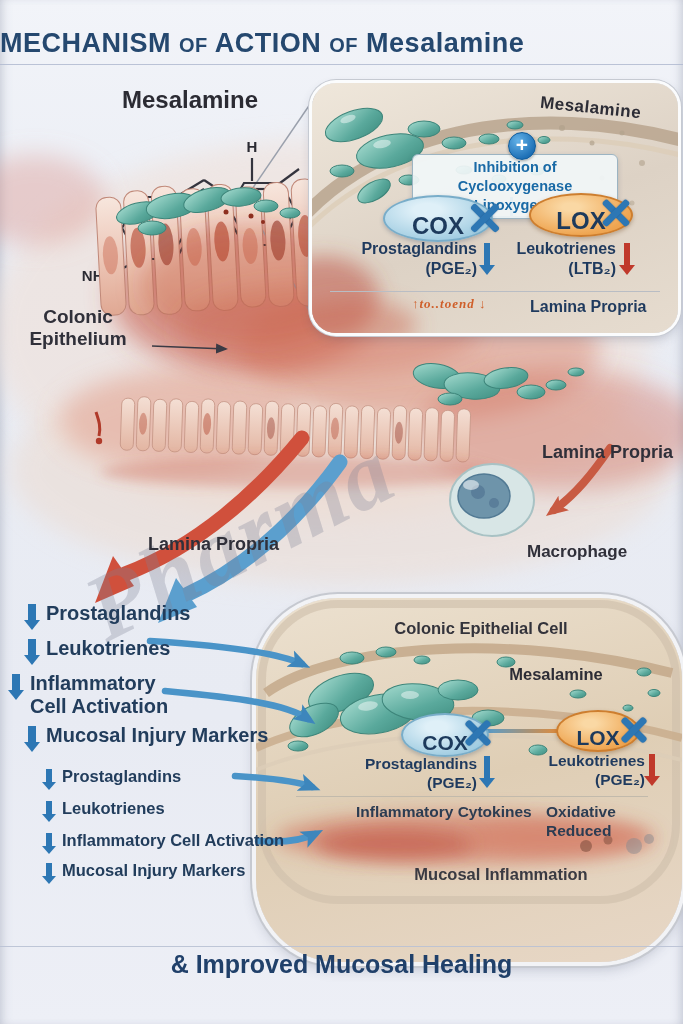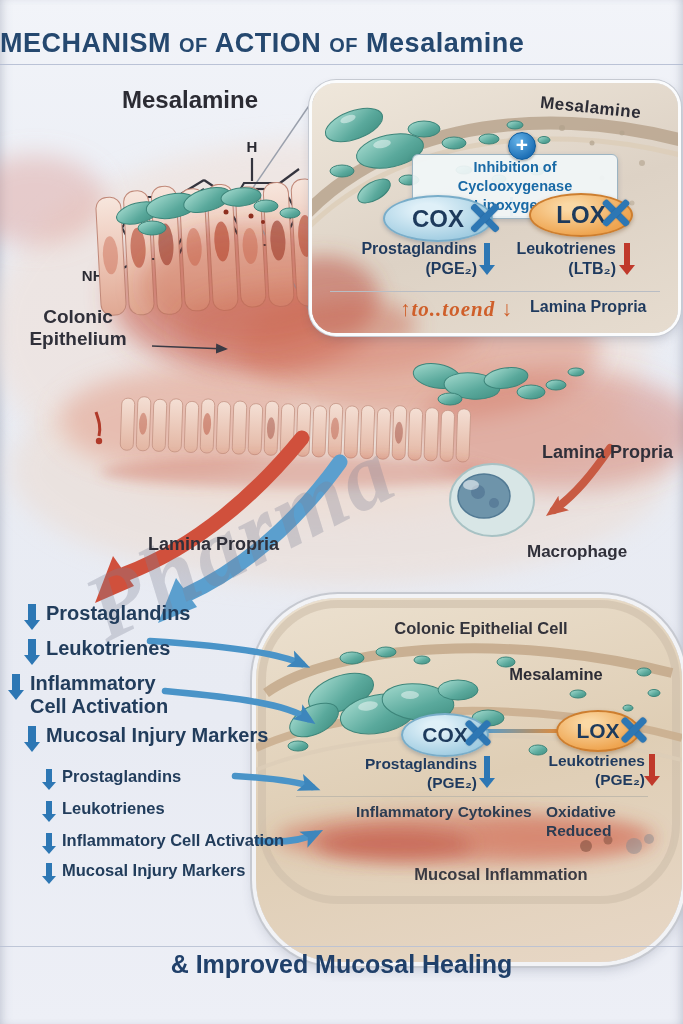--- a/index.html
+++ b/index.html
@@ -35,21 +35,21 @@
     color:#fff;font-size:21px;font-weight:bold;text-align:center;line-height:24px;
     border:1px solid #0f5a99;box-shadow:0 1px 3px rgba(0,0,0,.35);z-index:5;}
   
   .inset{position:absolute;overflow:hidden;z-index:3;}
   .inset-top{left:312px;top:83px;width:366px;height:250px;border-radius:24px;
     background:linear-gradient(160deg,#efe7db,#ddd2c5 55%,#e6dccf);
     box-shadow:0 0 0 3px #fbfcfd,0 0 0 4px #c6cad2,0 5px 12px rgba(60,70,100,.30);}
   .inset-bottom{left:256px;top:598px;width:426px;height:364px;border-radius:82px;
     background:linear-gradient(165deg,#ece1d0,#dfceb5 50%,#e7d7c6);
     box-shadow:0 0 0 4px #f2f3f6,0 0 0 6px #c6c9d0,0 6px 14px rgba(60,70,100,.30);}
-  .oval{position:absolute;border-radius:50%;display:flex;align-items:center;justify-content:center;
+  .oval{position:absolute;border-radius:50%;display:flex;align-items:flex-end;justify-content:center;
     font-weight:bold;color:#1d3a5c;z-index:4;}
   .oval-cox{background:radial-gradient(ellipse at 40% 30%,#dff0f8 15%,#a5cfe3 70%,#86bcd6);border:2px solid #79adc9;box-shadow:0 2px 4px rgba(60,80,110,.3);}
   .oval-lox{background:radial-gradient(ellipse at 40% 30%,#fad8a4 10%,#efa círc 70%,#e8963d);background:radial-gradient(ellipse at 40% 30%,#fad8a4 10%,#efa652 70%,#e8963d);border:2px solid #cd7e2f;box-shadow:0 2px 4px rgba(110,70,30,.35);}
   .ibox{position:absolute;background:rgba(241,246,248,.93);border:1px solid #9cb4c2;border-radius:6px;
     color:#1a6aa6;font-weight:bold;font-size:14.5px;text-align:center;line-height:1.3;
     box-shadow:0 2px 5px rgba(70,90,120,.25);z-index:4;padding:3px 6px;}
   .connector{position:absolute;z-index:3;}
   .inset-lbl{position:absolute;font-weight:bold;z-index:4;line-height:1.25;}
   .effect{position:absolute;display:flex;gap:10px;align-items:flex-start;font-weight:bold;color:#223d5c;z-index:6;}
   .effect .darr{flex:none;margin-top:2px;}
@@ -295,21 +295,21 @@
       <div>Prostaglandins</div>
       <div>(PGE₂)</div>
     </div>
     <span class="darr darr-tall" style="--c:#2d77b4;position:absolute;left:172px;top:160px;z-index:4;"></span>
     <div class="inset-lbl navy" style="left:186px;top:156px;width:118px;text-align:right;font-size:16px;">
       <div>Leukotrienes</div>
       <div>(LTB₂)</div>
     </div>
     <span class="darr darr-tall" style="--c:#c0392b;position:absolute;left:312px;top:160px;z-index:4;"></span>
     <div class="connector" style="left:18px;top:208px;width:330px;height:1px;background:#b9bdc4;"></div>
-    <div class="inset-lbl scribble" style="left:88px;top:213px;font-size:21px;">↑to..toend ↓</div>
+    <div class="inset-lbl scribble" style="left:100px;top:213px;font-size:13px;">↑to..toend ↓</div>
     <div class="inset-lbl navy" style="left:218px;top:214px;font-size:16px;">Lamina Propria</div>
   </div>
 
   <div class="inset inset-bottom">
     <svg width="426" height="308" viewBox="0 0 426 308">
       <defs>
         <filter id="bblur" x="-50%" y="-50%" width="200%" height="200%">
             <feGaussianBlur stdDeviation="9"></feGaussianBlur>
           </filter>
         <linearGradient id="tealG3" x1="0" y1="0" x2="1" y2="1">

